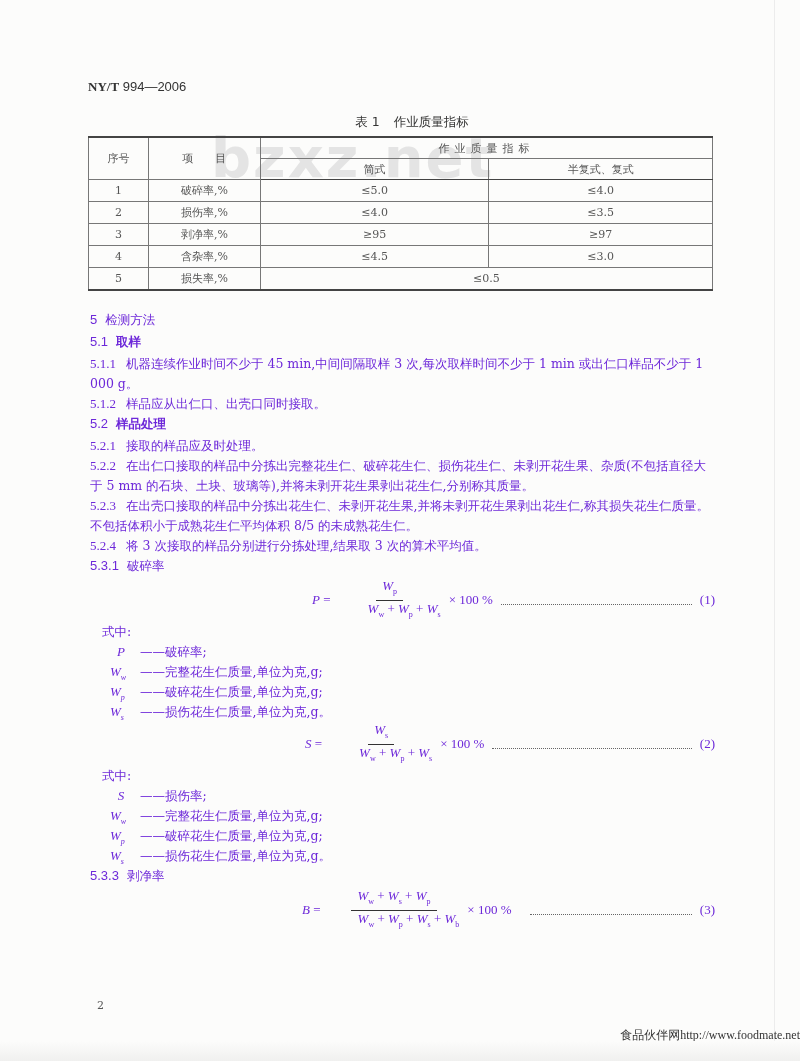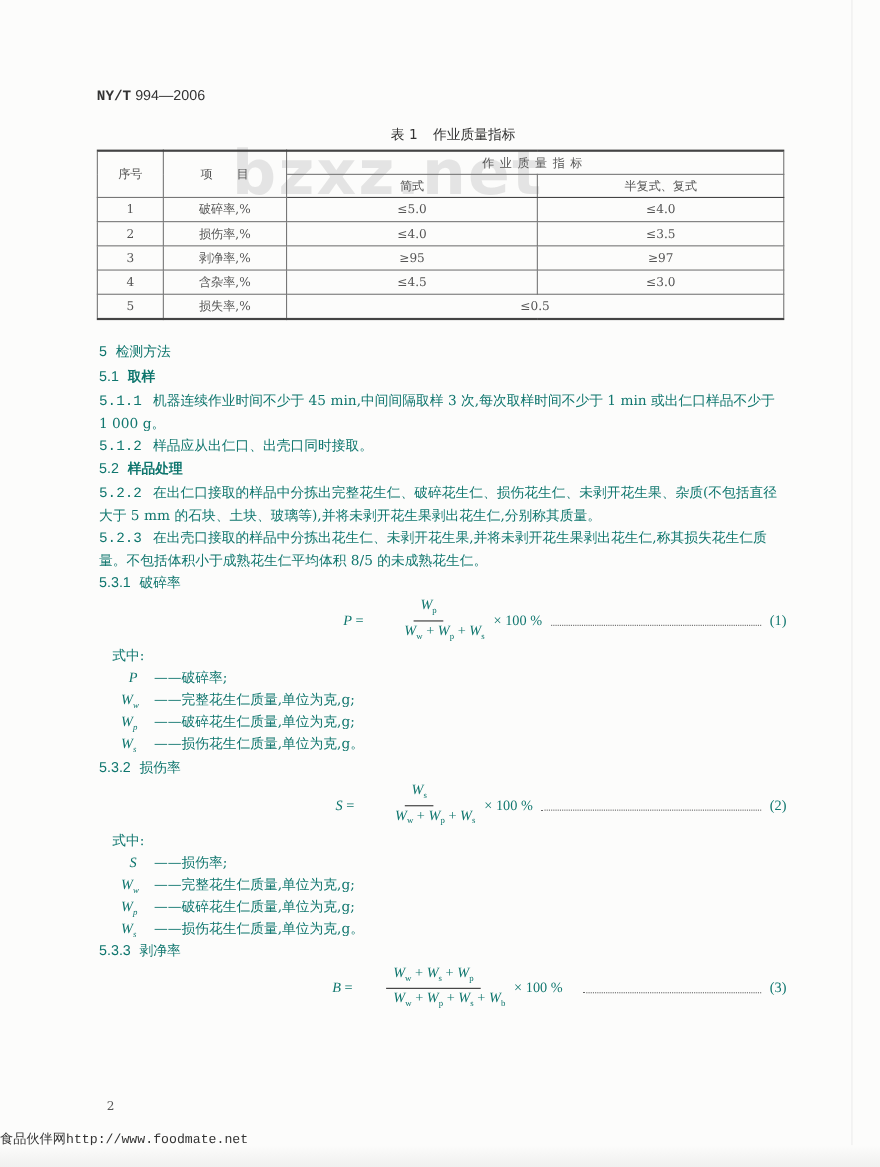--- a/index.html
+++ b/index.html
@@ -11,60 +11,60 @@
   }
   .page-edge { position: absolute; top: 0; right: 25px; width: 1px; height: 1061px; background: #ececec; }
   .bottom-shade { position: absolute; left: 0; right: 0; bottom: 0; height: 20px; background: linear-gradient(#fcfcfb, #f0f0ef); }
   .watermark {
     position: absolute; left: 211px; top: 130px;
     font-family: "DejaVu Sans", "Liberation Sans", sans-serif;
     font-weight: bold; font-size: 56px; letter-spacing: 2px;
     color: rgba(200,200,200,0.45); z-index: 0; line-height: 1;
   }
   .std-header { position: absolute; left: 88px; top: 79px; font-size: 13px; font-family: "Liberation Sans", sans-serif; color: #333; }
-  .std-header b { font-family: Liberation Mono, monospace; font-weight: bold; }
+  .std-header b { font-family: Liberation Serif, serif; font-weight: bold; }
   .table-title { position: absolute; left: 0; width: 800px; top: 114px; text-align: center; font-size: 12.5px; font-family: "DejaVu Sans", sans-serif; color: #333; padding-left: 12px; }
   .table-title span.num { margin-right: 10px; }
 
   table.quality {
     position: absolute; left: 88px; top: 136px; width: 625px;
     border-collapse: collapse; font-size: 11px; z-index: 1;
     border-top: 2px solid #444; border-bottom: 2px solid #444;
   }
   table.quality td, table.quality th {
     border: 1px solid #777; text-align: center; font-weight: normal; color: #555;
     height: 21px; padding: 0;
   }
   table.quality th { height: 20px; }
   table.quality th.spaced { letter-spacing: 5px; }
   table.quality td.left { text-align: left; padding-left: 32px; }
   table.quality tr.hdr2 th { border-bottom: 1.5px solid #444; }
 
-  .body { position: absolute; left: 90px; top: 310px; width: 625px; font-size: 12.5px; line-height: 20px; color: #0f766e; }
+  .body { position: absolute; left: 90px; top: 310px; width: 625px; font-size: 12.5px; line-height: 20px; color: #6d28d9; }
   .h1 { font-family: "Liberation Sans", sans-serif; font-size: 13px; margin: 0; height: 22px; }
   .h1 .n { margin-right: 8px; }
   .h1 .t { font-family: "DejaVu Sans", sans-serif; font-weight: bold; font-size: 12.5px; }
   .para { margin: 0; text-indent: 0; }
-  .para .n { font-family: Liberation Mono, monospace; font-size: 13px; margin-right: 10px; }
+  .para .n { font-family: Liberation Serif, serif; font-size: 13px; margin-right: 10px; }
   .formula-row { position: relative; height: 44px; }
   .formula { position: absolute; display: flex; align-items: center; font-family: "Liberation Serif", serif; font-size: 13px; }
   .frac { display: inline-flex; flex-direction: column; align-items: center; margin: 0 4px; }
   .frac .num { padding: 0 6px; border-bottom: 1px solid #333; line-height: 16px; }
   .frac .den { padding: 0 4px; line-height: 16px; margin-left: 29px; }
   .i { font-style: italic; }
   sub { font-size: 8px; }
   .leader { flex: 1; border-bottom: 1.5px dotted #666; margin: 0 8px; height: 8px; }
   .eqno { font-family: "Liberation Serif", serif; }
   .where { padding-left: 12px; }
   .var-row { display: flex; padding-left: 20px; height: 20px; }
   .var-row .sym { width: 30px; font-family: "Liberation Serif", serif; font-style: italic; font-size: 13px; }
   .var-row .sym.c { text-align: center; width: 22px; margin-right: 8px; }
   .var-row .desc { }
   .page-no { position: absolute; left: 97px; top: 999px; font-size: 11px; color: #555; }
-  .footer { position: absolute; left: 0; width: 800px; top: 1027px; text-align: left; font-size: 12px; color: #333; font-family: Liberation Mono, monospace; }
+  .footer { position: absolute; left: 0; width: 800px; top: 1027px; text-align: right; font-size: 12px; color: #333; font-family: Liberation Serif, serif; }
 </style>
 </head>
 <body>
 
 <div class="page-edge"></div>
 <div class="watermark">bzxz.net</div>
 
 <div class="std-header">
   <b>NY/T</b>
   <span>994—2006</span>
@@ -129,22 +129,24 @@
     <span class="n">5</span><span class="t" style="font-weight:normal">检测方法</span>
   </div>
   <div class="h1">
     <span class="n">5.1</span><span class="t">取样</span>
   </div>
   <p class="para"><span class="n">5.1.1</span><span>机器连续作业时间不少于 45 min,中间间隔取样 3 次,每次取样时间不少于 1 min 或出仁口样品不少于 1 000 g。</span></p>
   <p class="para"><span class="n">5.1.2</span><span>样品应从出仁口、出壳口同时接取。</span></p>
   <div class="h1">
     <span class="n">5.2</span><span class="t">样品处理</span>
   </div>
+  <p class="para"><span class="n">5.2.1</span><span>接取的样品应及时处理。</span></p>
   <p class="para"><span class="n">5.2.2</span><span>在出仁口接取的样品中分拣出完整花生仁、破碎花生仁、损伤花生仁、未剥开花生果、杂质(不包括直径大于 5 mm 的石块、土块、玻璃等),并将未剥开花生果剥出花生仁,分别称其质量。</span></p>
   <p class="para"><span class="n">5.2.3</span><span>在出壳口接取的样品中分拣出花生仁、未剥开花生果,并将未剥开花生果剥出花生仁,称其损失花生仁质量。不包括体积小于成熟花生仁平均体积 8/5 的未成熟花生仁。</span></p>
+  <p class="para"><span class="n">5.2.4</span><span>将 3 次接取的样品分别进行分拣处理,结果取 3 次的算术平均值。</span></p>
   <div class="h1">
     <span class="n">5.3.1</span><span class="t" style="font-weight:normal">破碎率</span>
   </div>
 
   <div class="formula-row">
     <div class="formula" style="left:222px; right:0; top:0;">
       <span class="i">P</span>
         <span>&nbsp;=</span>
       <span class="frac">
         <span class="num"><span class="i">W</span><sub>p</sub></span>
@@ -167,23 +169,20 @@
     </div>
   <div class="var-row">
       <span class="sym"><span>W</span><sub>p</sub></span>
       <span class="desc">——破碎花生仁质量,单位为克,g;</span>
     </div>
   <div class="var-row">
       <span class="sym"><span>W</span><sub>s</sub></span>
       <span class="desc">——损伤花生仁质量,单位为克,g。</span>
     </div>
 
-  <div class="h1" style="margin-top:2px">
-    <span class="n">5.3.2</span><span class="t" style="font-weight:normal">损伤率</span>
-  </div>
 
   <div class="formula-row">
     <div class="formula" style="left:215px; right:0; top:0;">
       <span class="i">S</span>
         <span>&nbsp;=</span>
       <span class="frac">
         <span class="num"><span class="i">W</span><sub>s</sub></span>
         <span class="den"><span class="i">W</span><sub>w</sub> + <span class="i">W</span><sub>p</sub> + <span class="i">W</span><sub>s</sub></span>
       </span>
       <span>× 100 %</span>

